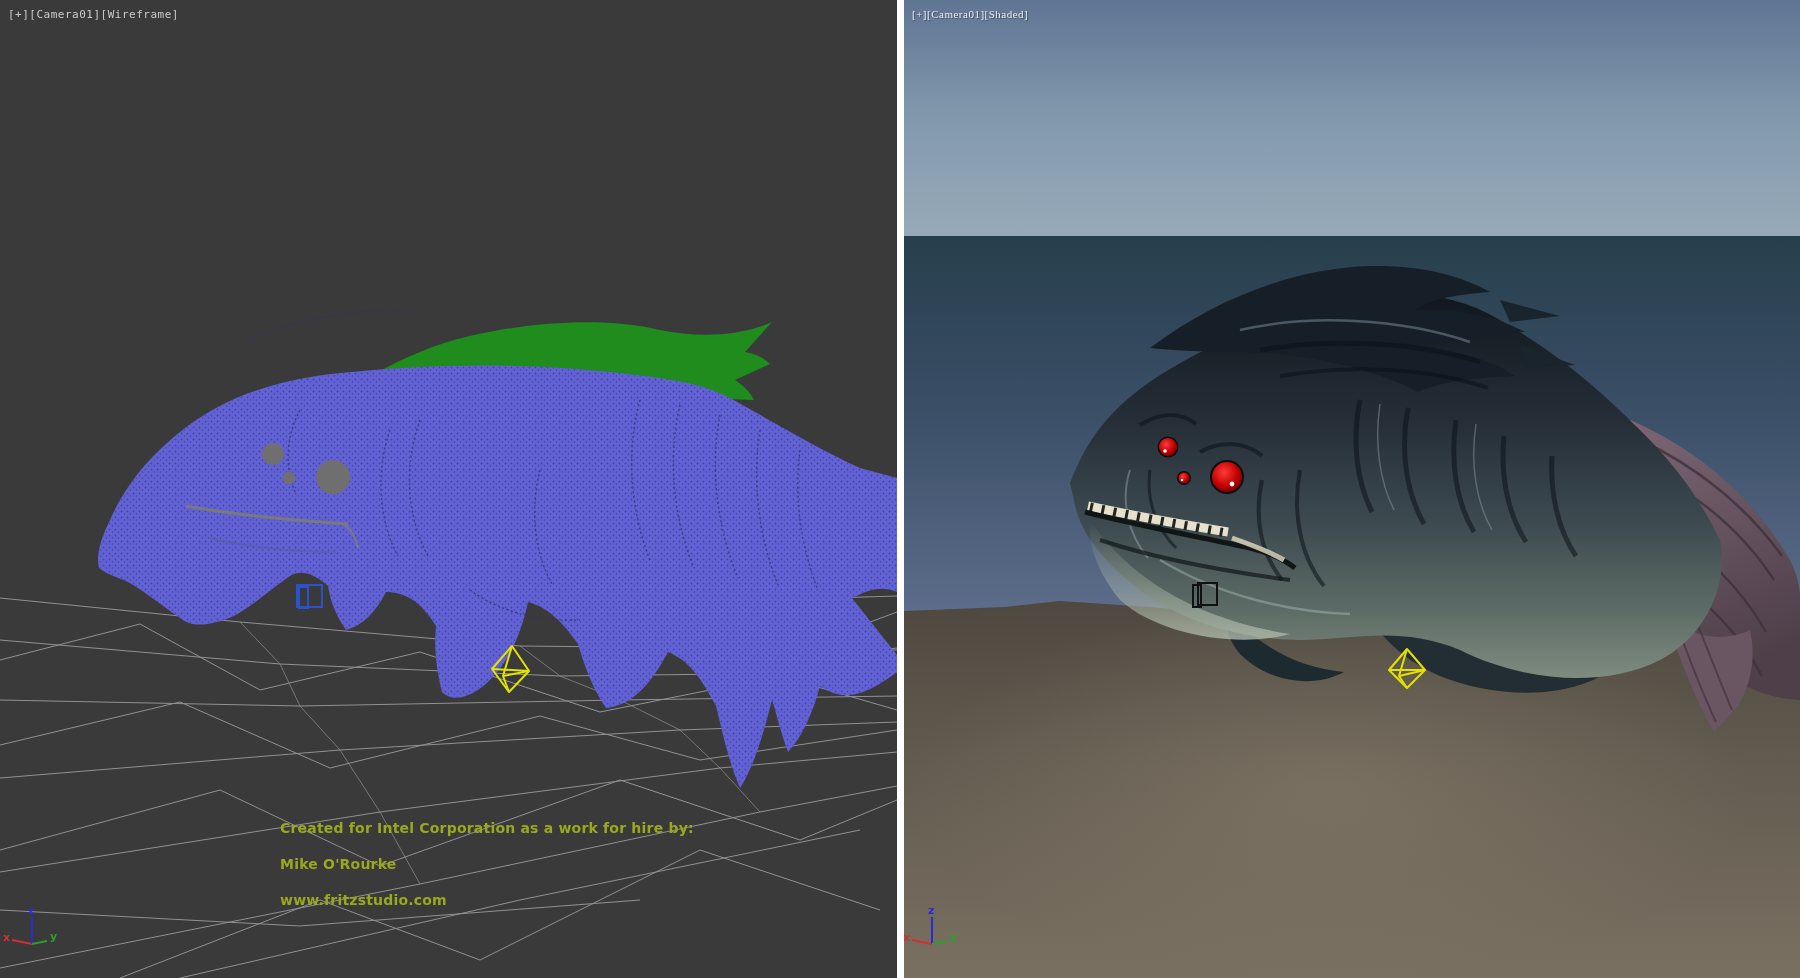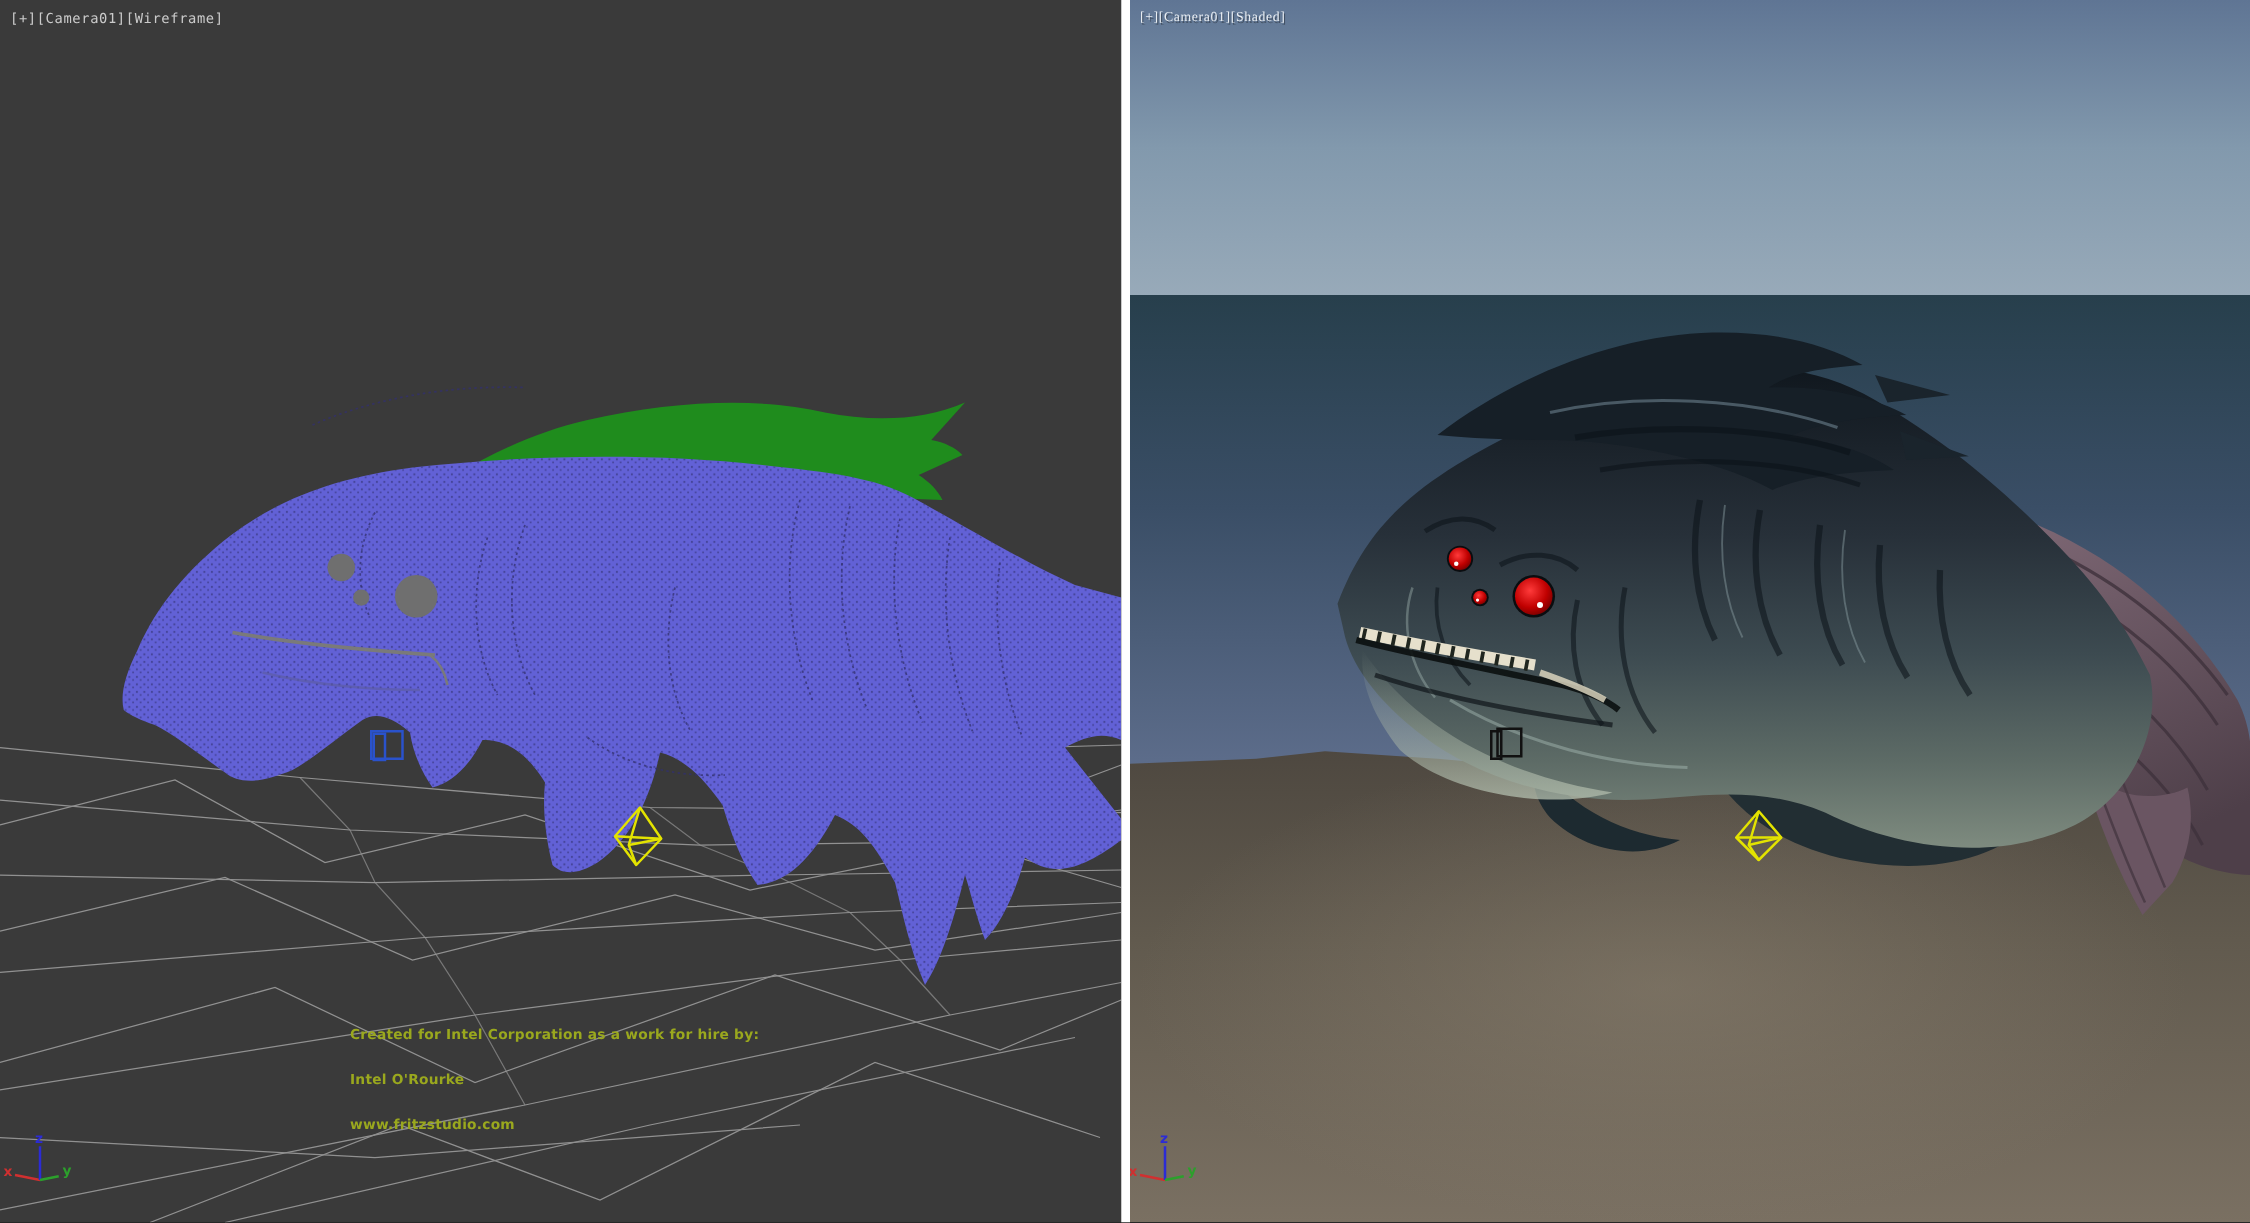--- a/index.html
+++ b/index.html
@@ -7,21 +7,21 @@
          font-family:"DejaVu Sans",sans-serif;}
   .viewport{position:absolute;top:0;height:978px;overflow:hidden;}
   .viewport.left{left:0;width:897px;background:#3a3a3a;}
   .viewport.right{left:904px;width:896px;}
   .divider{position:absolute;top:0;left:897px;width:7px;height:978px;background:#ffffff;}
   .vp-label{position:absolute;top:8px;left:8px;
             font-family:"DejaVu Sans Mono",monospace;font-size:11px;letter-spacing:.5px;
             user-select:none;cursor:pointer;}
   .vp-label.wire{color:#cbcbcb;}
   .vp-label.shade{color:#e9eef3;text-shadow:1px 1px 0 rgba(0,0,0,.35);font-family:Liberation Serif, serif;}
-  .watermark{position:absolute;font-weight:bold;font-size:11px;line-height:12px;
+  .watermark{position:absolute;font-weight:bold;font-size:14px;line-height:12px;
              letter-spacing:.2px;white-space:pre;pointer-events:none;}
   .watermark.wm-left{left:280px;top:798px;color:#9aa81e;}
   .watermark div{height:12px;}
   svg{position:absolute;top:0;left:0;display:block;}
 </style>
 </head>
 <body>
 
 <div class="stage">
 
@@ -137,21 +137,21 @@
         <text x="10" y="941" fill="#d03030" font-size="11" font-weight="bold" text-anchor="end">x</text>
         <text x="28" y="914" fill="#2b2bd6" font-size="11" font-weight="bold">z</text>
         <text x="50" y="940" fill="#2ca02c" font-size="11" font-weight="bold">y</text>
       </g>
     </svg>
 
     <div class="vp-label wire">[+][Camera01][Wireframe]</div>
 
     <div class="watermark wm-left">
       <div>Created for Intel Corporation as a work for hire by:</div>
-      <div>Intel O'Rourke</div>
+      <div>Mike O'Rourke</div>
       <div>www.fritzstudio.com</div>
     </div>
   </div>
 
   <div class="divider"></div>
 
   <div class="viewport right">
     <svg width="896" height="978" viewBox="904 0 896 978">
       <defs>
         <linearGradient id="skyTop" x1="0" y1="0" x2="0" y2="1">

